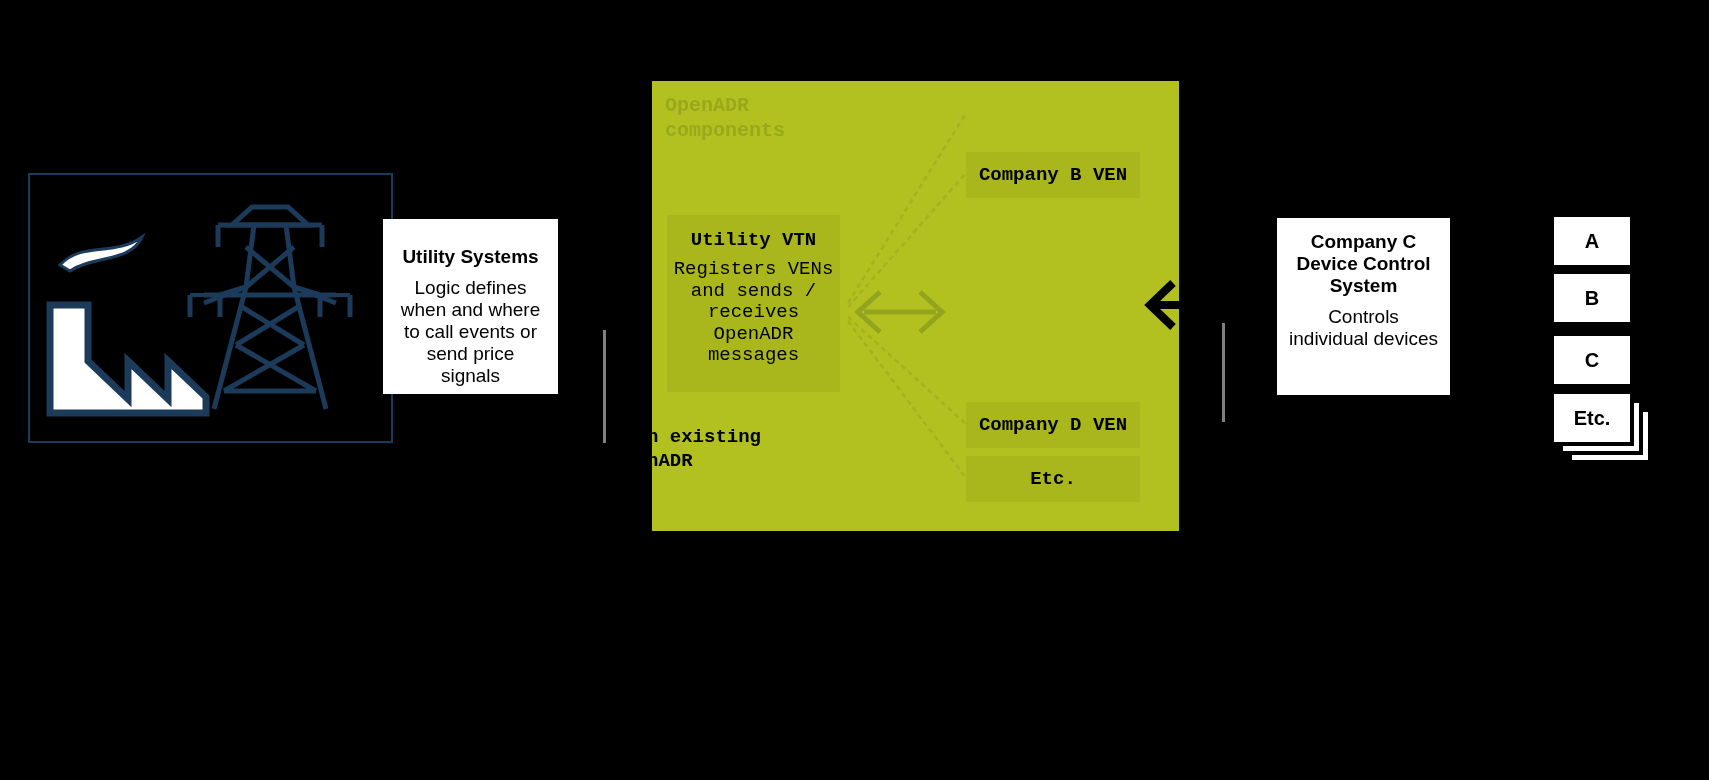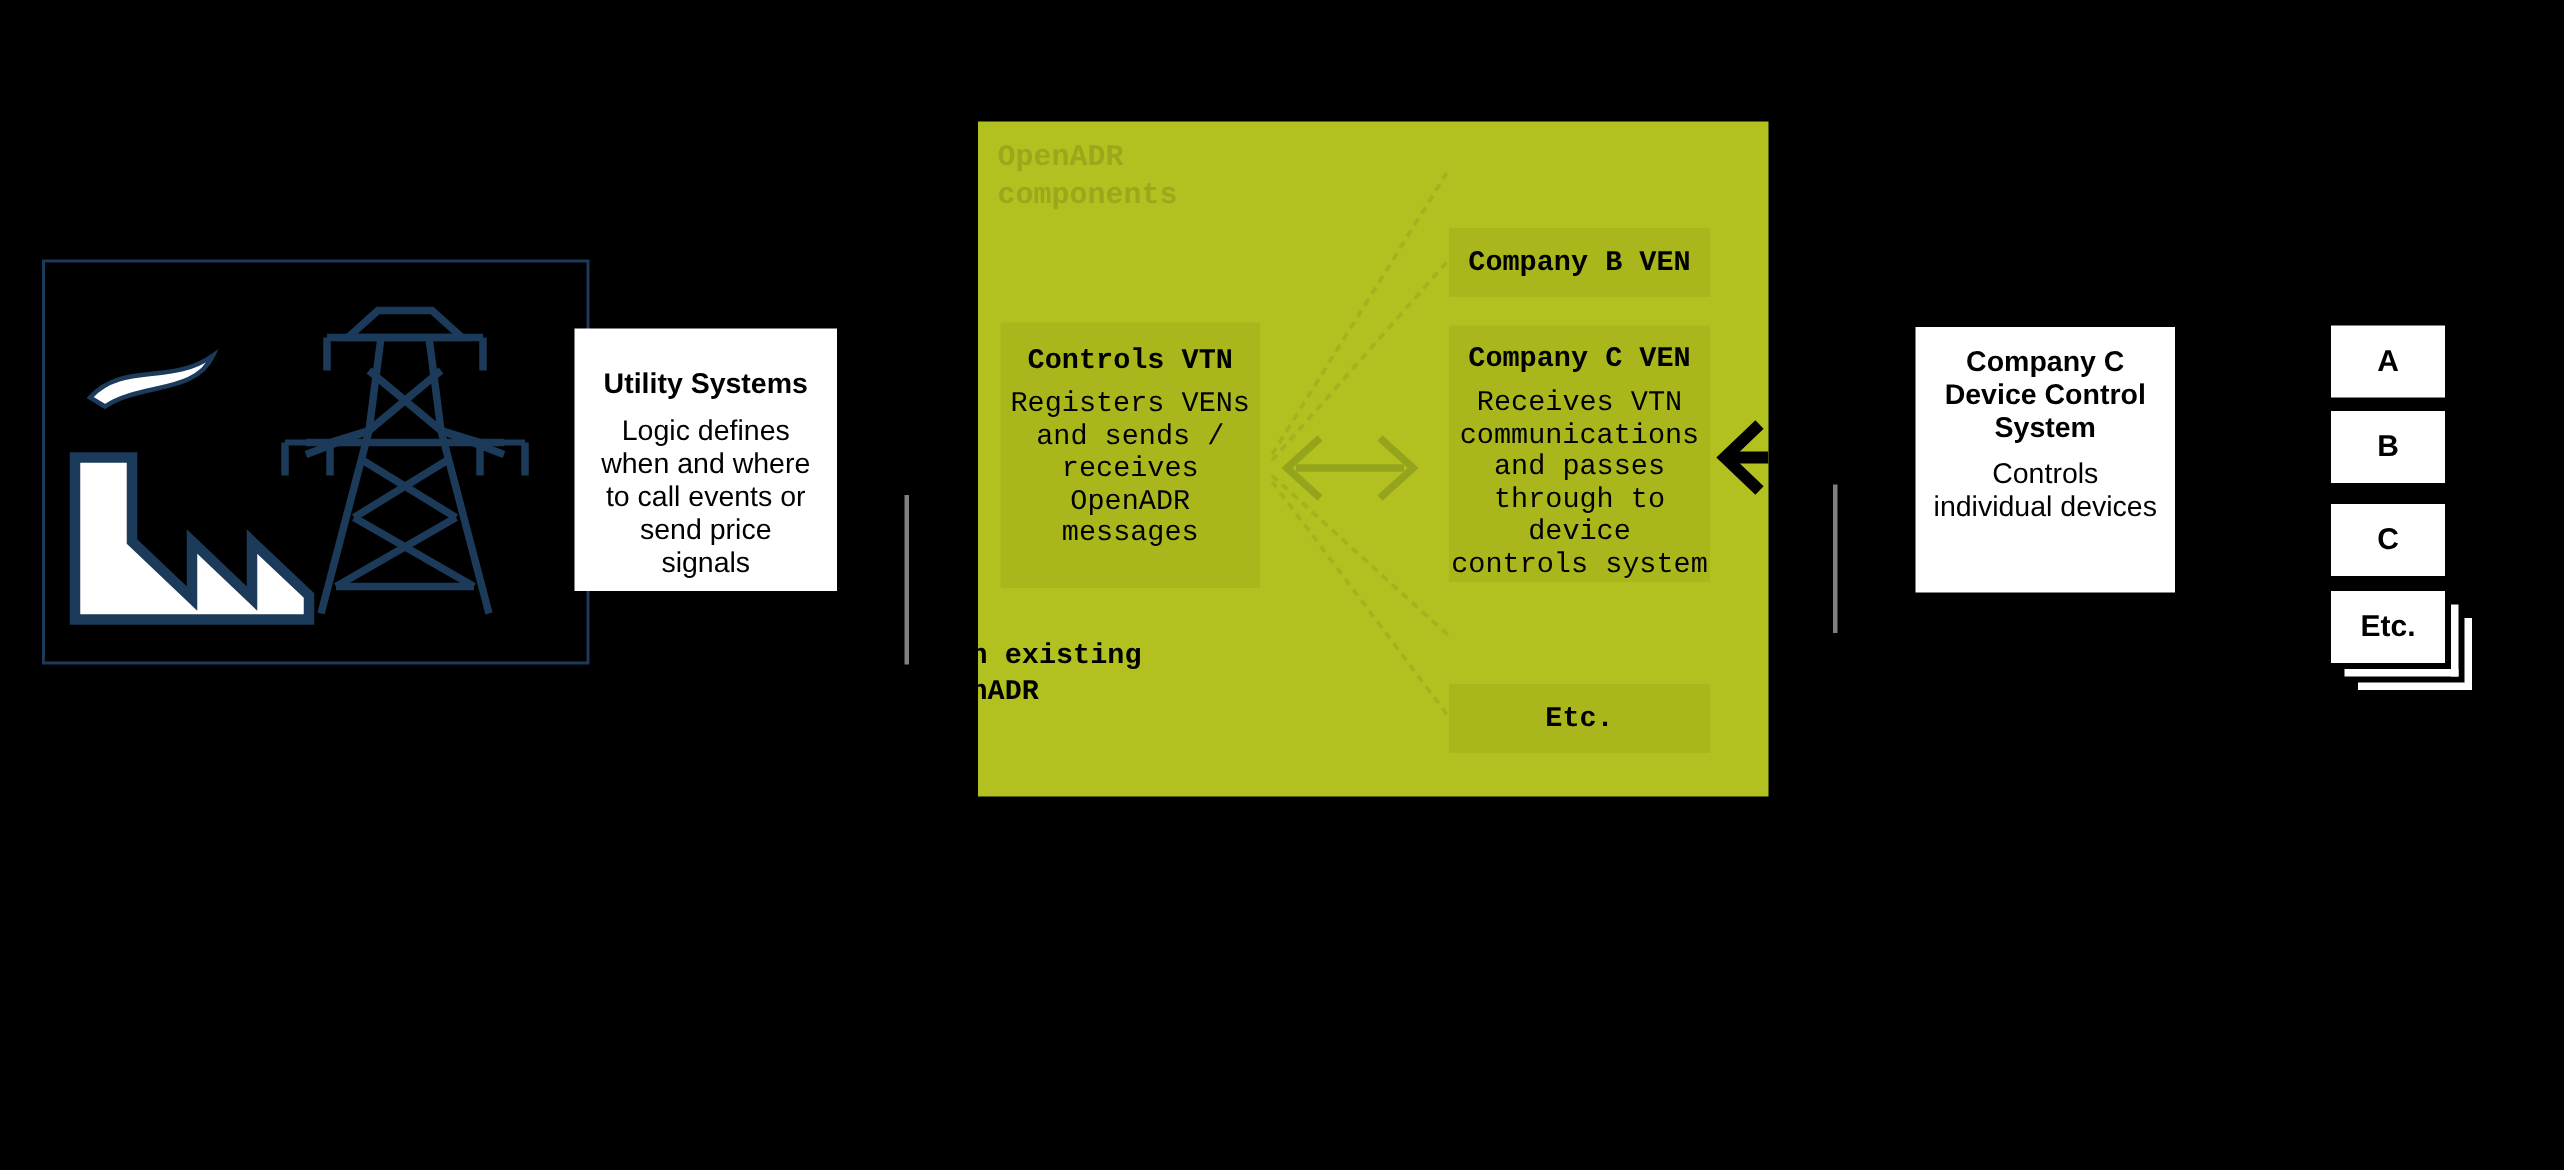--- a/index.html
+++ b/index.html
@@ -109,38 +109,33 @@
         <polyline points="228,211 206,231 228,251"></polyline>
         <polyline points="268,211 290,231 268,251"></polyline>
       </g>
       <g stroke="#000000" stroke-width="8" fill="none">
         <line x1="500" y1="224" x2="527" y2="224"></line>
         <polyline points="521,202 498,224 521,246"></polyline>
       </g>
     </svg>
 
     <div class="green-sub" id="vtn-box">
-      <div class="green-title">Controls VTN</div>
+      <div class="green-title">Utility VTN</div>
       <div class="green-body prelines">Registers VENs
 and sends /
 receives
 OpenADR
 messages</div>
     </div>
 
     <div class="green-sub ven-small" id="ven-b">
       <span class="green-title">Company B VEN</span>
     </div>
-    <div class="green-sub" id="ven-c">
-      <div class="green-title">Company C VEN</div>
-      <div class="green-body prelines">Receives VTN
-communications
-and passes
-through to device
-controls system</div>
+    <div class="green-sub ven-small" id="ven-d">
+      <span class="green-title">Company D VEN</span>
     </div>
     <div class="green-sub ven-small" id="ven-etc">
       <span class="green-title">Etc.</span>
     </div>
 
     <div class="abs prelines" id="clipped-note">n existing
 nADR</div>
   </div>
 
   <div class="abs gray-line" id="gray-line-right"></div>

